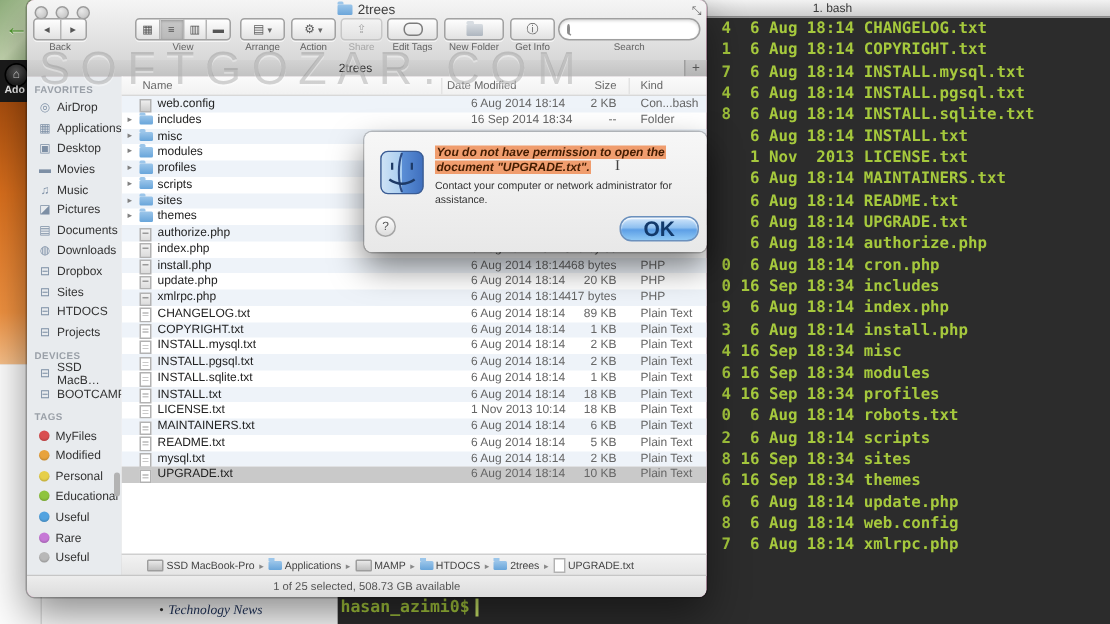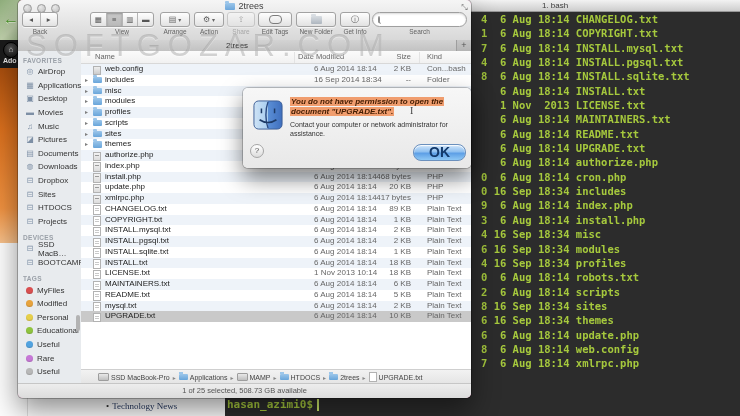--- a/index.html
+++ b/index.html
@@ -26,21 +26,21 @@
   .term-lines{position:absolute;top:12px;left:0;right:0;}
   .tline{white-space:pre;font-family:"DejaVu Sans Mono",monospace;font-size:10.5px;font-weight:bold;
          color:#a6c93d;line-height:14.35px;padding-left:256px;}
   .term-promptline{position:absolute;left:2px;top:398px;font-family:"DejaVu Sans Mono",monospace;
                    font-size:11px;font-weight:bold;color:#a6c93d;}
   .term-cursor{display:inline-block;width:2px;height:12px;background:#cdea6a;vertical-align:middle;margin-left:4px;}
 
   
   .webpage{position:absolute;left:28px;top:397px;width:197px;height:19px;background:#fff;z-index:3;
            font-family:"Liberation Serif",serif;}
-  .web-item{position:absolute;left:78px;top:4px;font-size:9px;color:#23365e;}
+  .web-item{position:absolute;left:78px;top:4px;font-size:9px;color:#23365e;font-style:italic;}
   .web-bullet{color:#333;margin-right:3px;}
 
   
   .finder{position:absolute;left:18px;top:0;width:453px;height:398px;z-index:10;background:#f9a8d4;
           border-radius:5px;box-shadow:0 12px 28px rgba(0,0,0,.45),0 0 0 1px rgba(0,0,0,.25);}
   .f-top{position:absolute;left:0;top:0;right:0;height:40px;border-radius:5px 5px 0 0;
          background:linear-gradient(#f5f5f5,#d8d8d8);border-bottom:1px solid #ababab;}
   .traffic{position:absolute;top:4px;left:5px;display:flex;gap:5px;}
   .tl{width:7px;height:7px;border-radius:50%;background:radial-gradient(circle at 35% 30%,#e9e9e9,#bdbdbd);border:1px solid #9b9b9b;}
   .f-title{position:absolute;top:1px;left:0;right:0;text-align:center;font-size:9px;color:#3f3f3f;}

